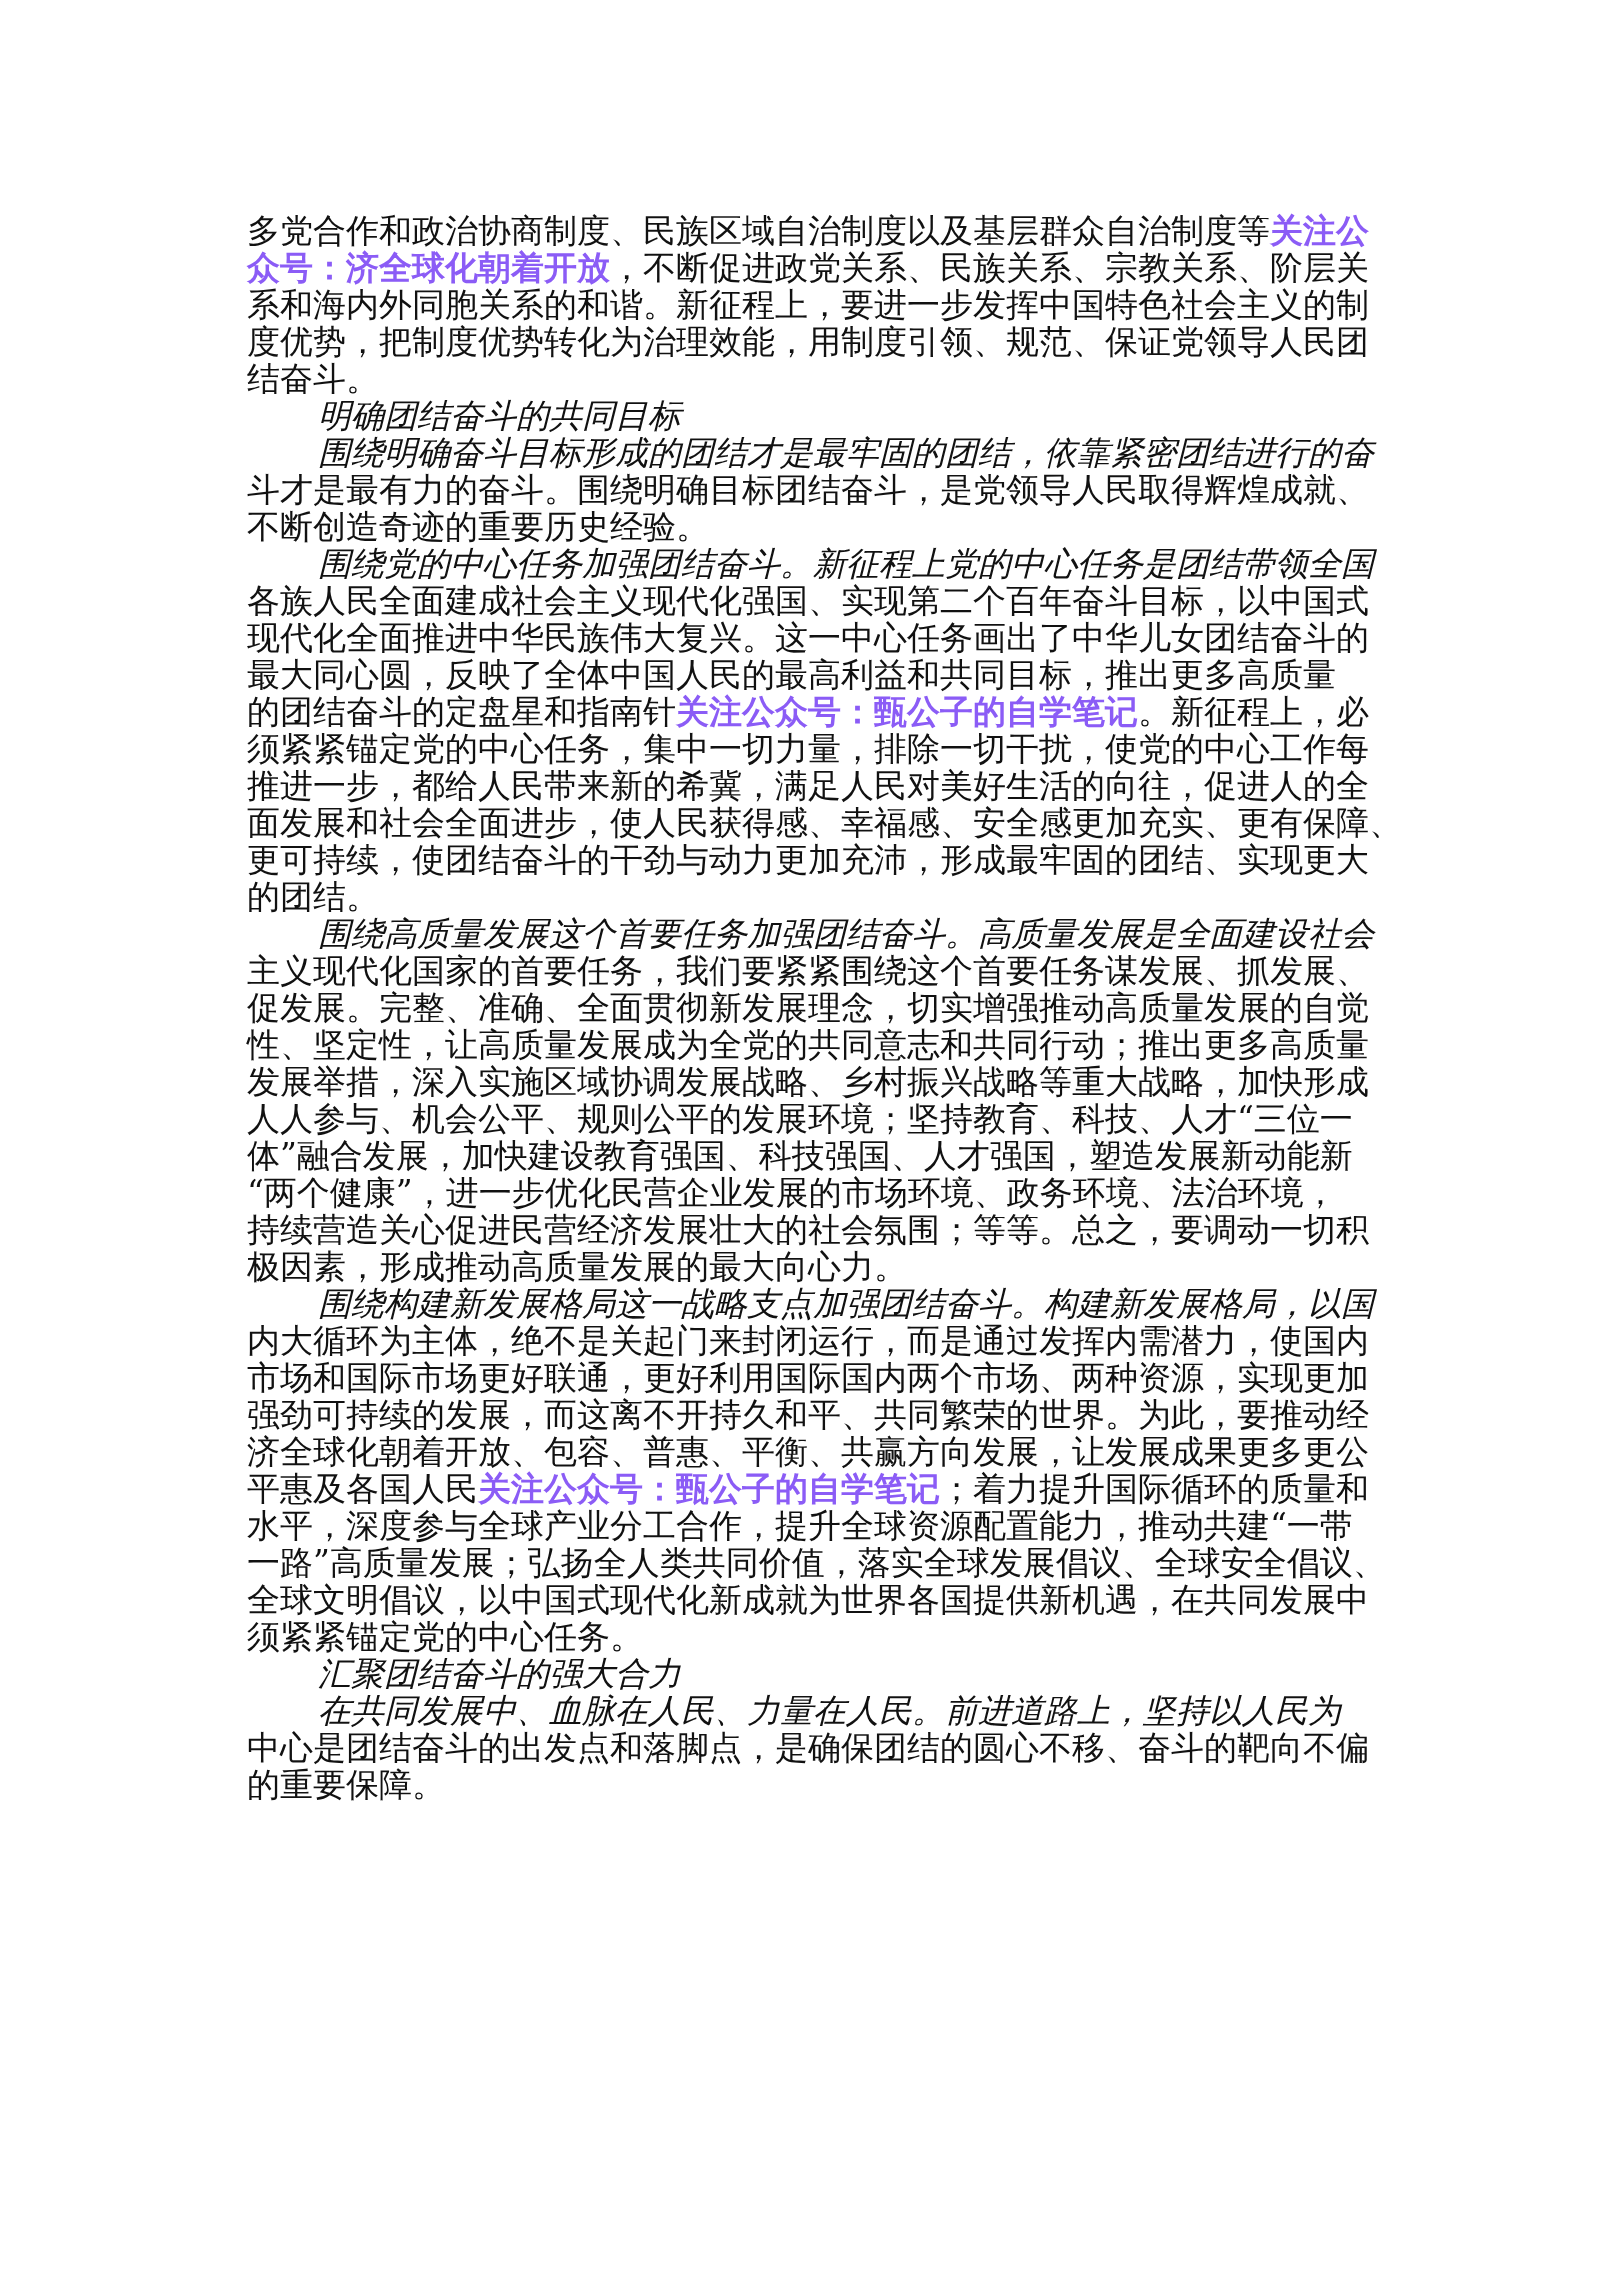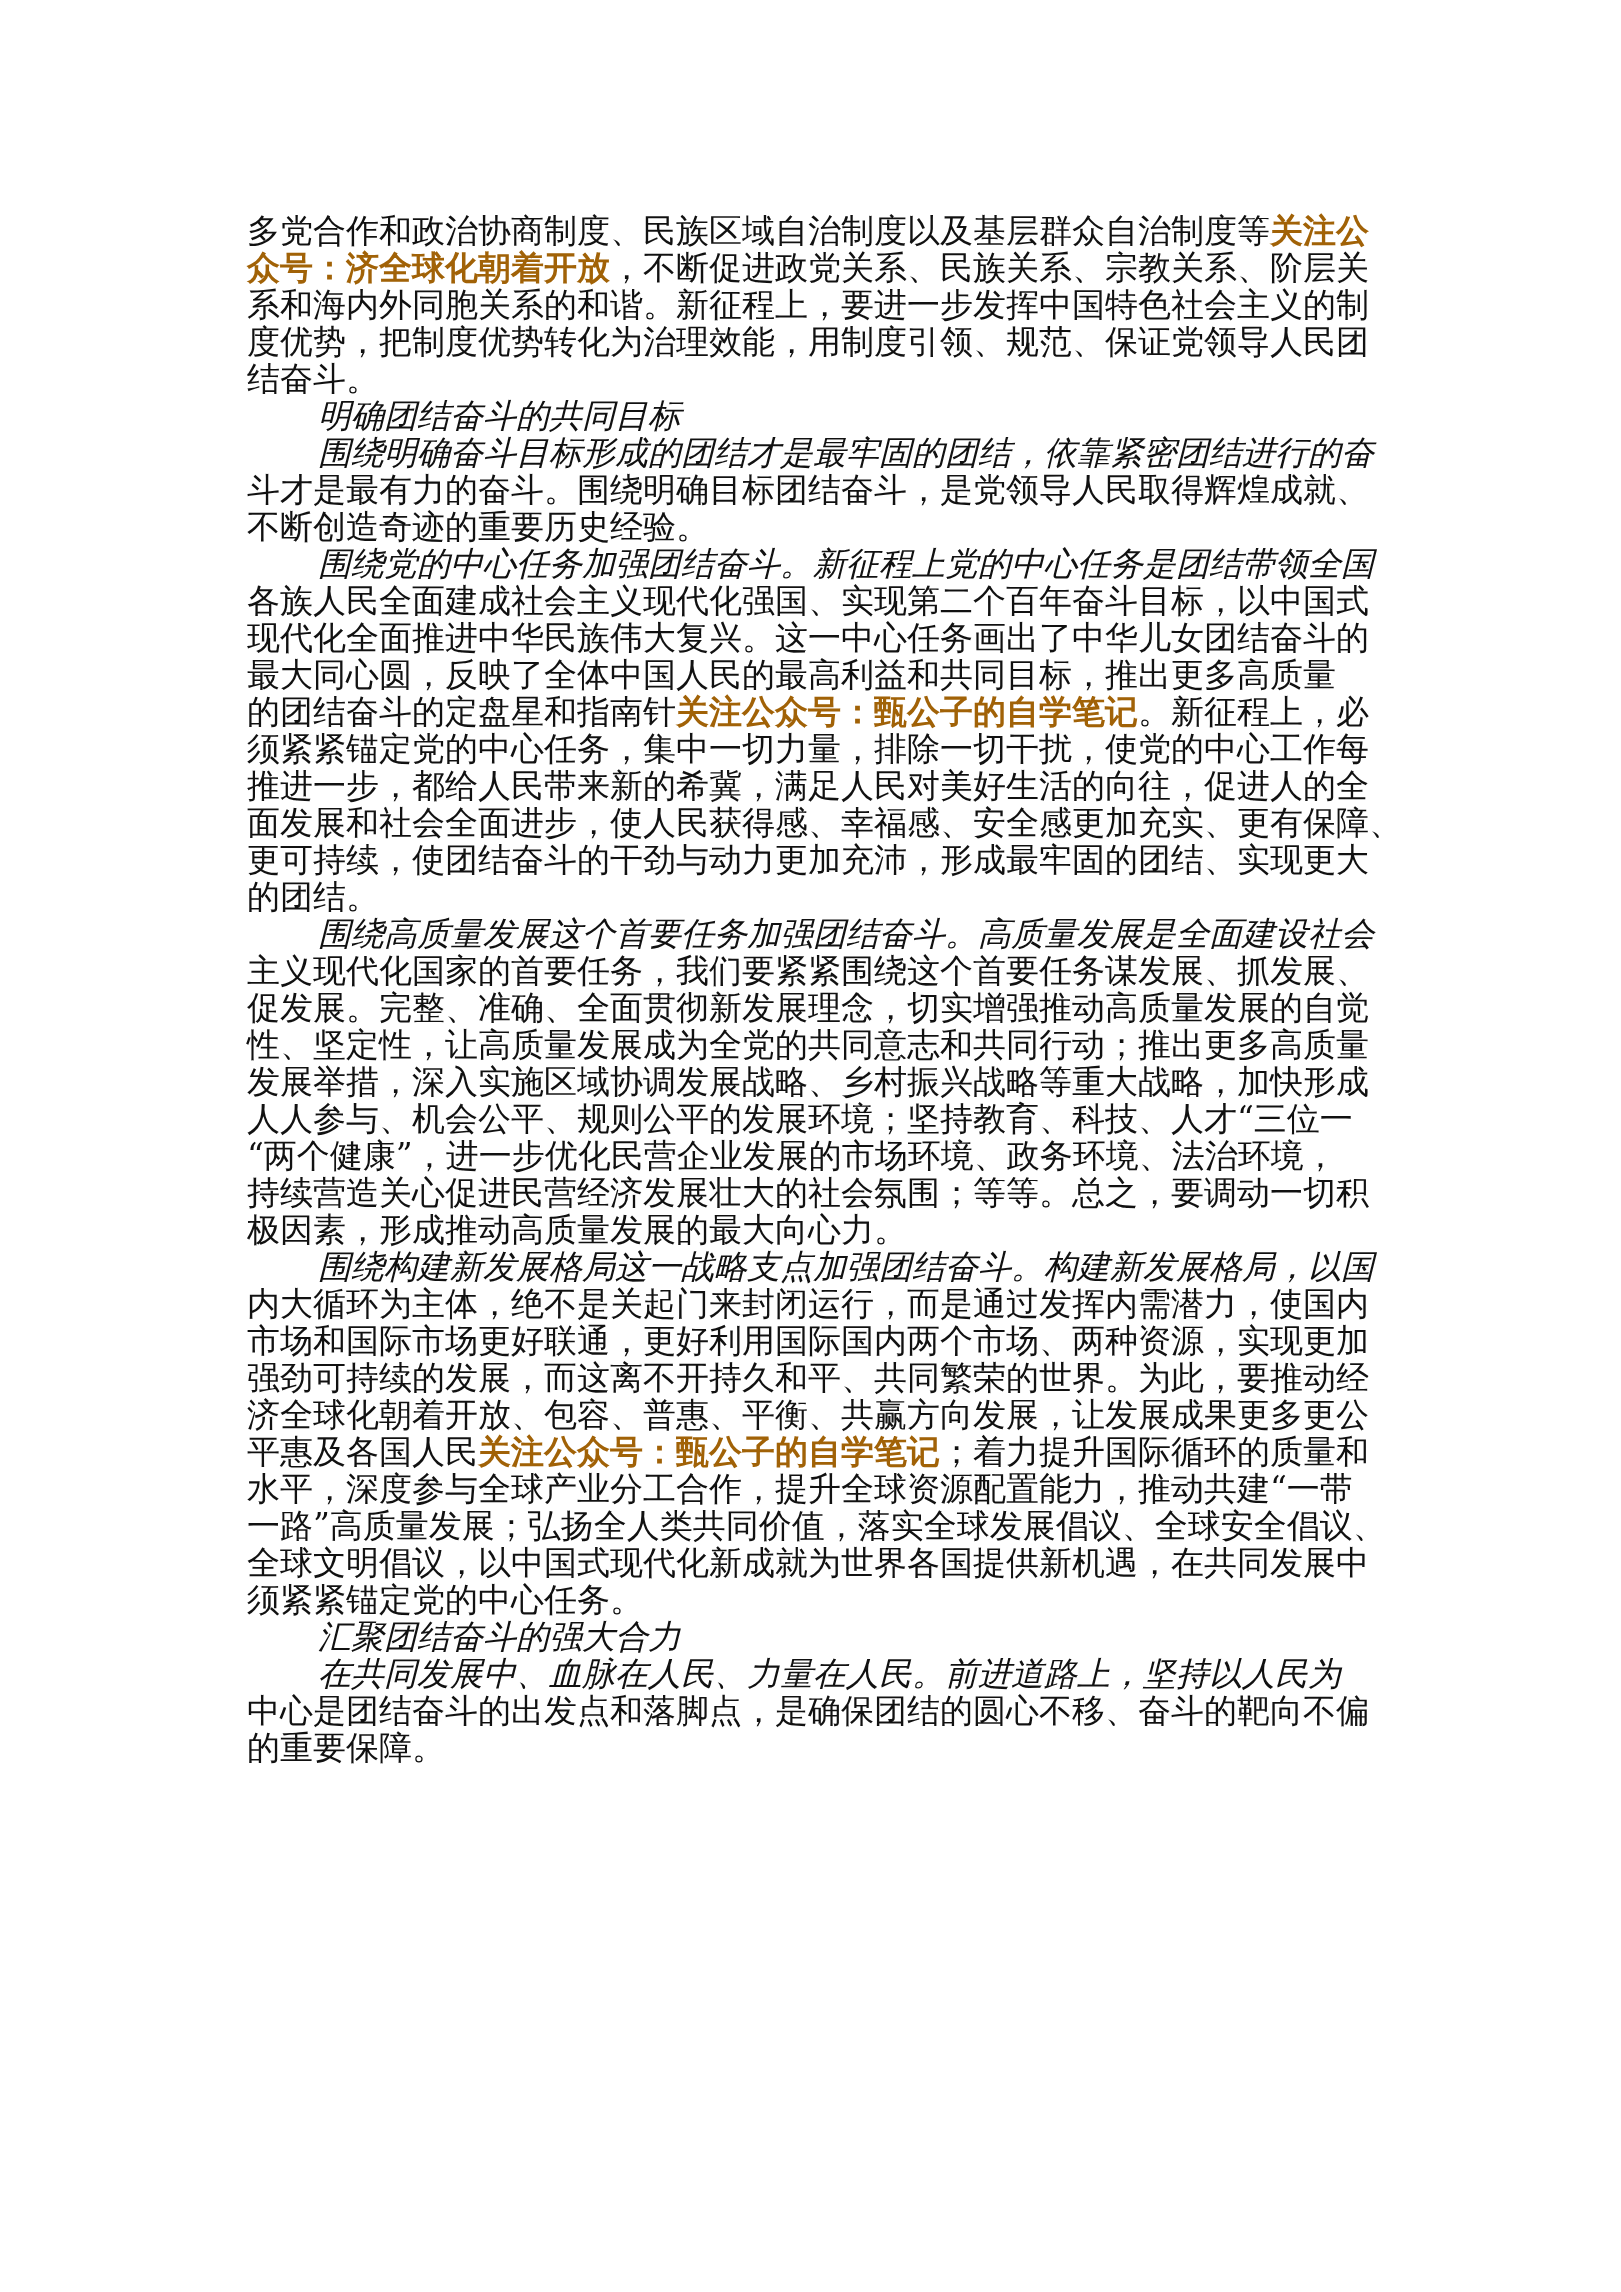--- a/index.html
+++ b/index.html
@@ -5,21 +5,21 @@
   html, body { margin: 0; padding: 0; background: #ffffff; }
   body { width: 1621px; height: 2293px; position: relative; overflow: hidden; }
   .page { position: absolute; left: 0; top: 0; width: 1621px; height: 2293px; background: #fff; }
   .body-text {
     position: absolute; left: 247px; top: 212px; width: 1137px;
     font-family: "DejaVu Serif", "Liberation Serif", serif;
     font-size: 33px; line-height: 37px; color: #111;
   }
   .line { height: 37px; white-space: nowrap; overflow: visible; }
   .line.indent { padding-left: 71px; font-style: italic; }
-  .wm { font-family: Liberation Sans, sans-serif; font-weight: bold; color: #a16207; }
+  .wm { font-family: Liberation Sans, sans-serif; font-weight: bold; color: #8b5cf6; }
 </style>
 </head>
 <body>
 
 <div class="page">
   <div class="body-text" id="body-text">
       <div class="line"><span>多党合作和政治协商制度、民族区域自治制度以及基层群众自治制度等</span><span class="wm">关注公</span></div>
       <div class="line"><span class="wm">众号：济全球化朝着开放</span><span>，不断促进政党关系、民族关系、宗教关系、阶层关</span></div>
       <div class="line"><span>系和海内外同胞关系的和谐。新征程上，要进一步发挥中国特色社会主义的制</span></div>
       <div class="line"><span>度优势，把制度优势转化为治理效能，用制度引领、规范、保证党领导人民团</span></div>
@@ -37,20 +37,21 @@
       <div class="line"><span>推进一步，都给人民带来新的希冀，满足人民对美好生活的向往，促进人的全</span></div>
       <div class="line"><span>面发展和社会全面进步，使人民获得感、幸福感、安全感更加充实、更有保障、</span></div>
       <div class="line"><span>更可持续，使团结奋斗的干劲与动力更加充沛，形成最牢固的团结、实现更大</span></div>
       <div class="line"><span>的团结。</span></div>
       <div class="line indent"><span>围绕高质量发展这个首要任务加强团结奋斗。高质量发展是全面建设社会</span></div>
       <div class="line"><span>主义现代化国家的首要任务，我们要紧紧围绕这个首要任务谋发展、抓发展、</span></div>
       <div class="line"><span>促发展。完整、准确、全面贯彻新发展理念，切实增强推动高质量发展的自觉</span></div>
       <div class="line"><span>性、坚定性，让高质量发展成为全党的共同意志和共同行动；推出更多高质量</span></div>
       <div class="line"><span>发展举措，深入实施区域协调发展战略、乡村振兴战略等重大战略，加快形成</span></div>
       <div class="line"><span>人人参与、机会公平、规则公平的发展环境；坚持教育、科技、人才“三位一</span></div>
+      <div class="line"><span>体”融合发展，加快建设教育强国、科技强国、人才强国，塑造发展新动能新</span></div>
       <div class="line"><span>“两个健康”，进一步优化民营企业发展的市场环境、政务环境、法治环境，</span></div>
       <div class="line"><span>持续营造关心促进民营经济发展壮大的社会氛围；等等。总之，要调动一切积</span></div>
       <div class="line"><span>极因素，形成推动高质量发展的最大向心力。</span></div>
       <div class="line indent"><span>围绕构建新发展格局这一战略支点加强团结奋斗。构建新发展格局，以国</span></div>
       <div class="line"><span>内大循环为主体，绝不是关起门来封闭运行，而是通过发挥内需潜力，使国内</span></div>
       <div class="line"><span>市场和国际市场更好联通，更好利用国际国内两个市场、两种资源，实现更加</span></div>
       <div class="line"><span>强劲可持续的发展，而这离不开持久和平、共同繁荣的世界。为此，要推动经</span></div>
       <div class="line"><span>济全球化朝着开放、包容、普惠、平衡、共赢方向发展，让发展成果更多更公</span></div>
       <div class="line"><span>平惠及各国人民</span><span class="wm">关注公众号：甄公子的自学笔记</span><span>；着力提升国际循环的质量和</span></div>
       <div class="line"><span>水平，深度参与全球产业分工合作，提升全球资源配置能力，推动共建“一带</span></div>

